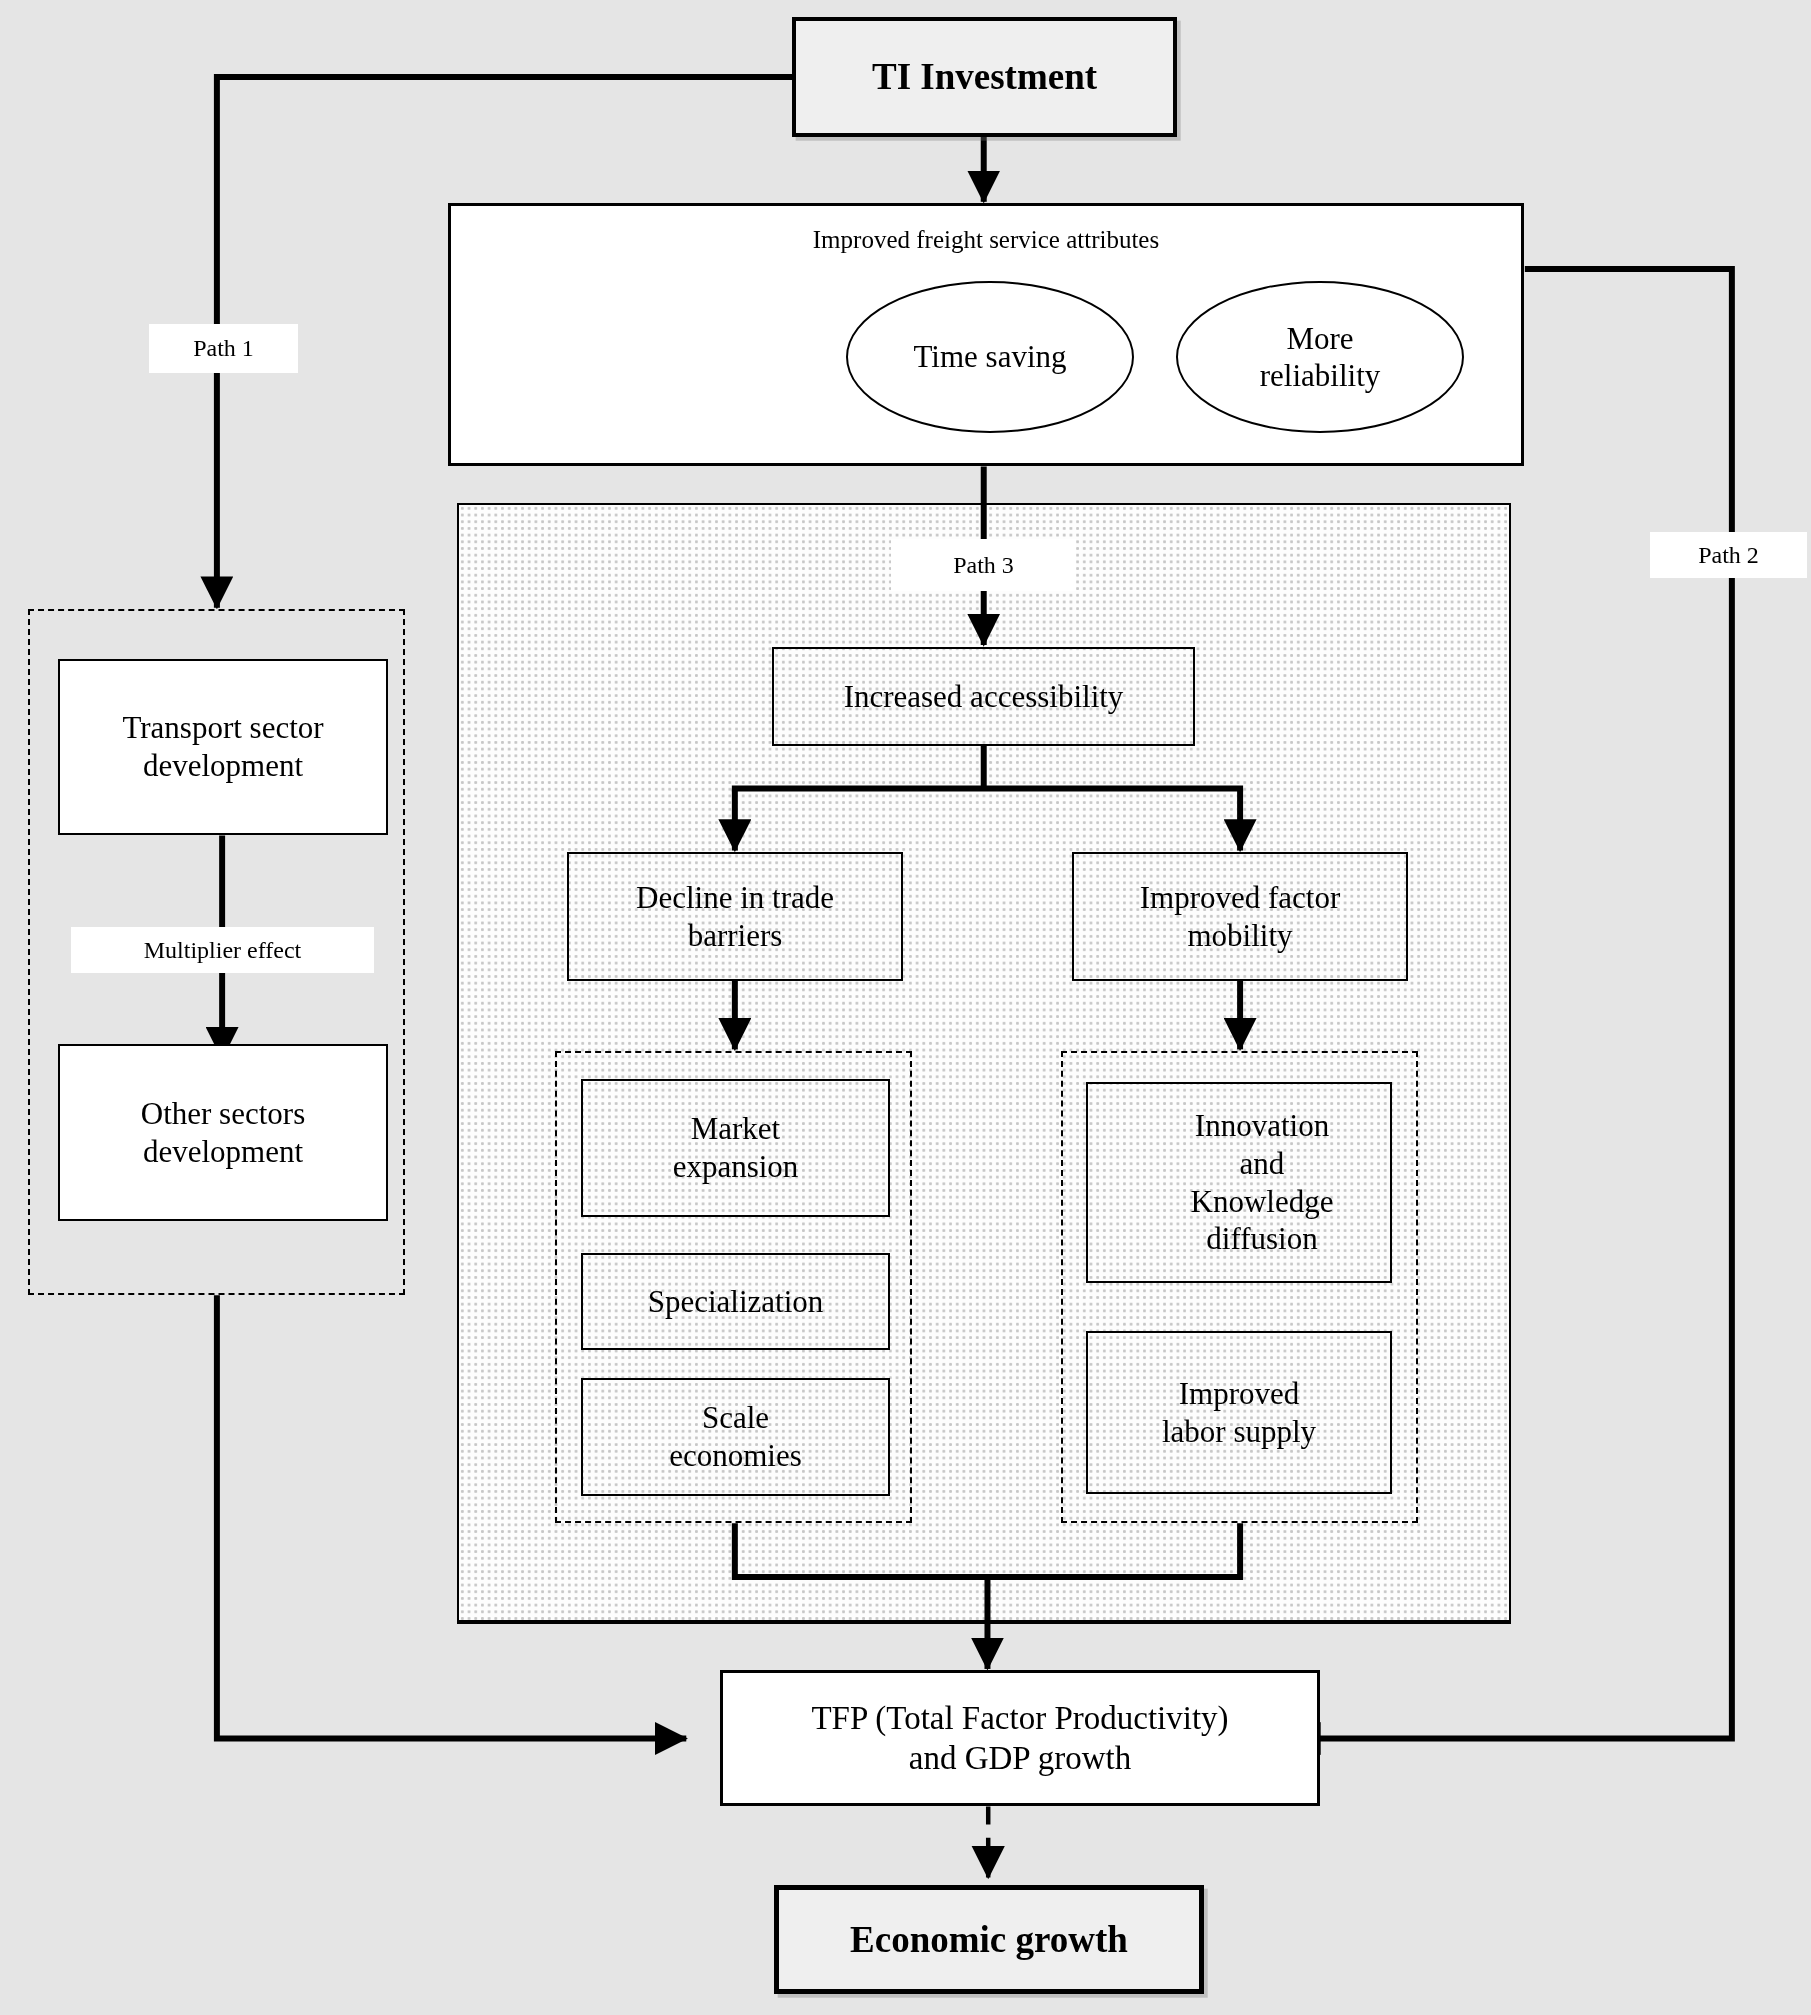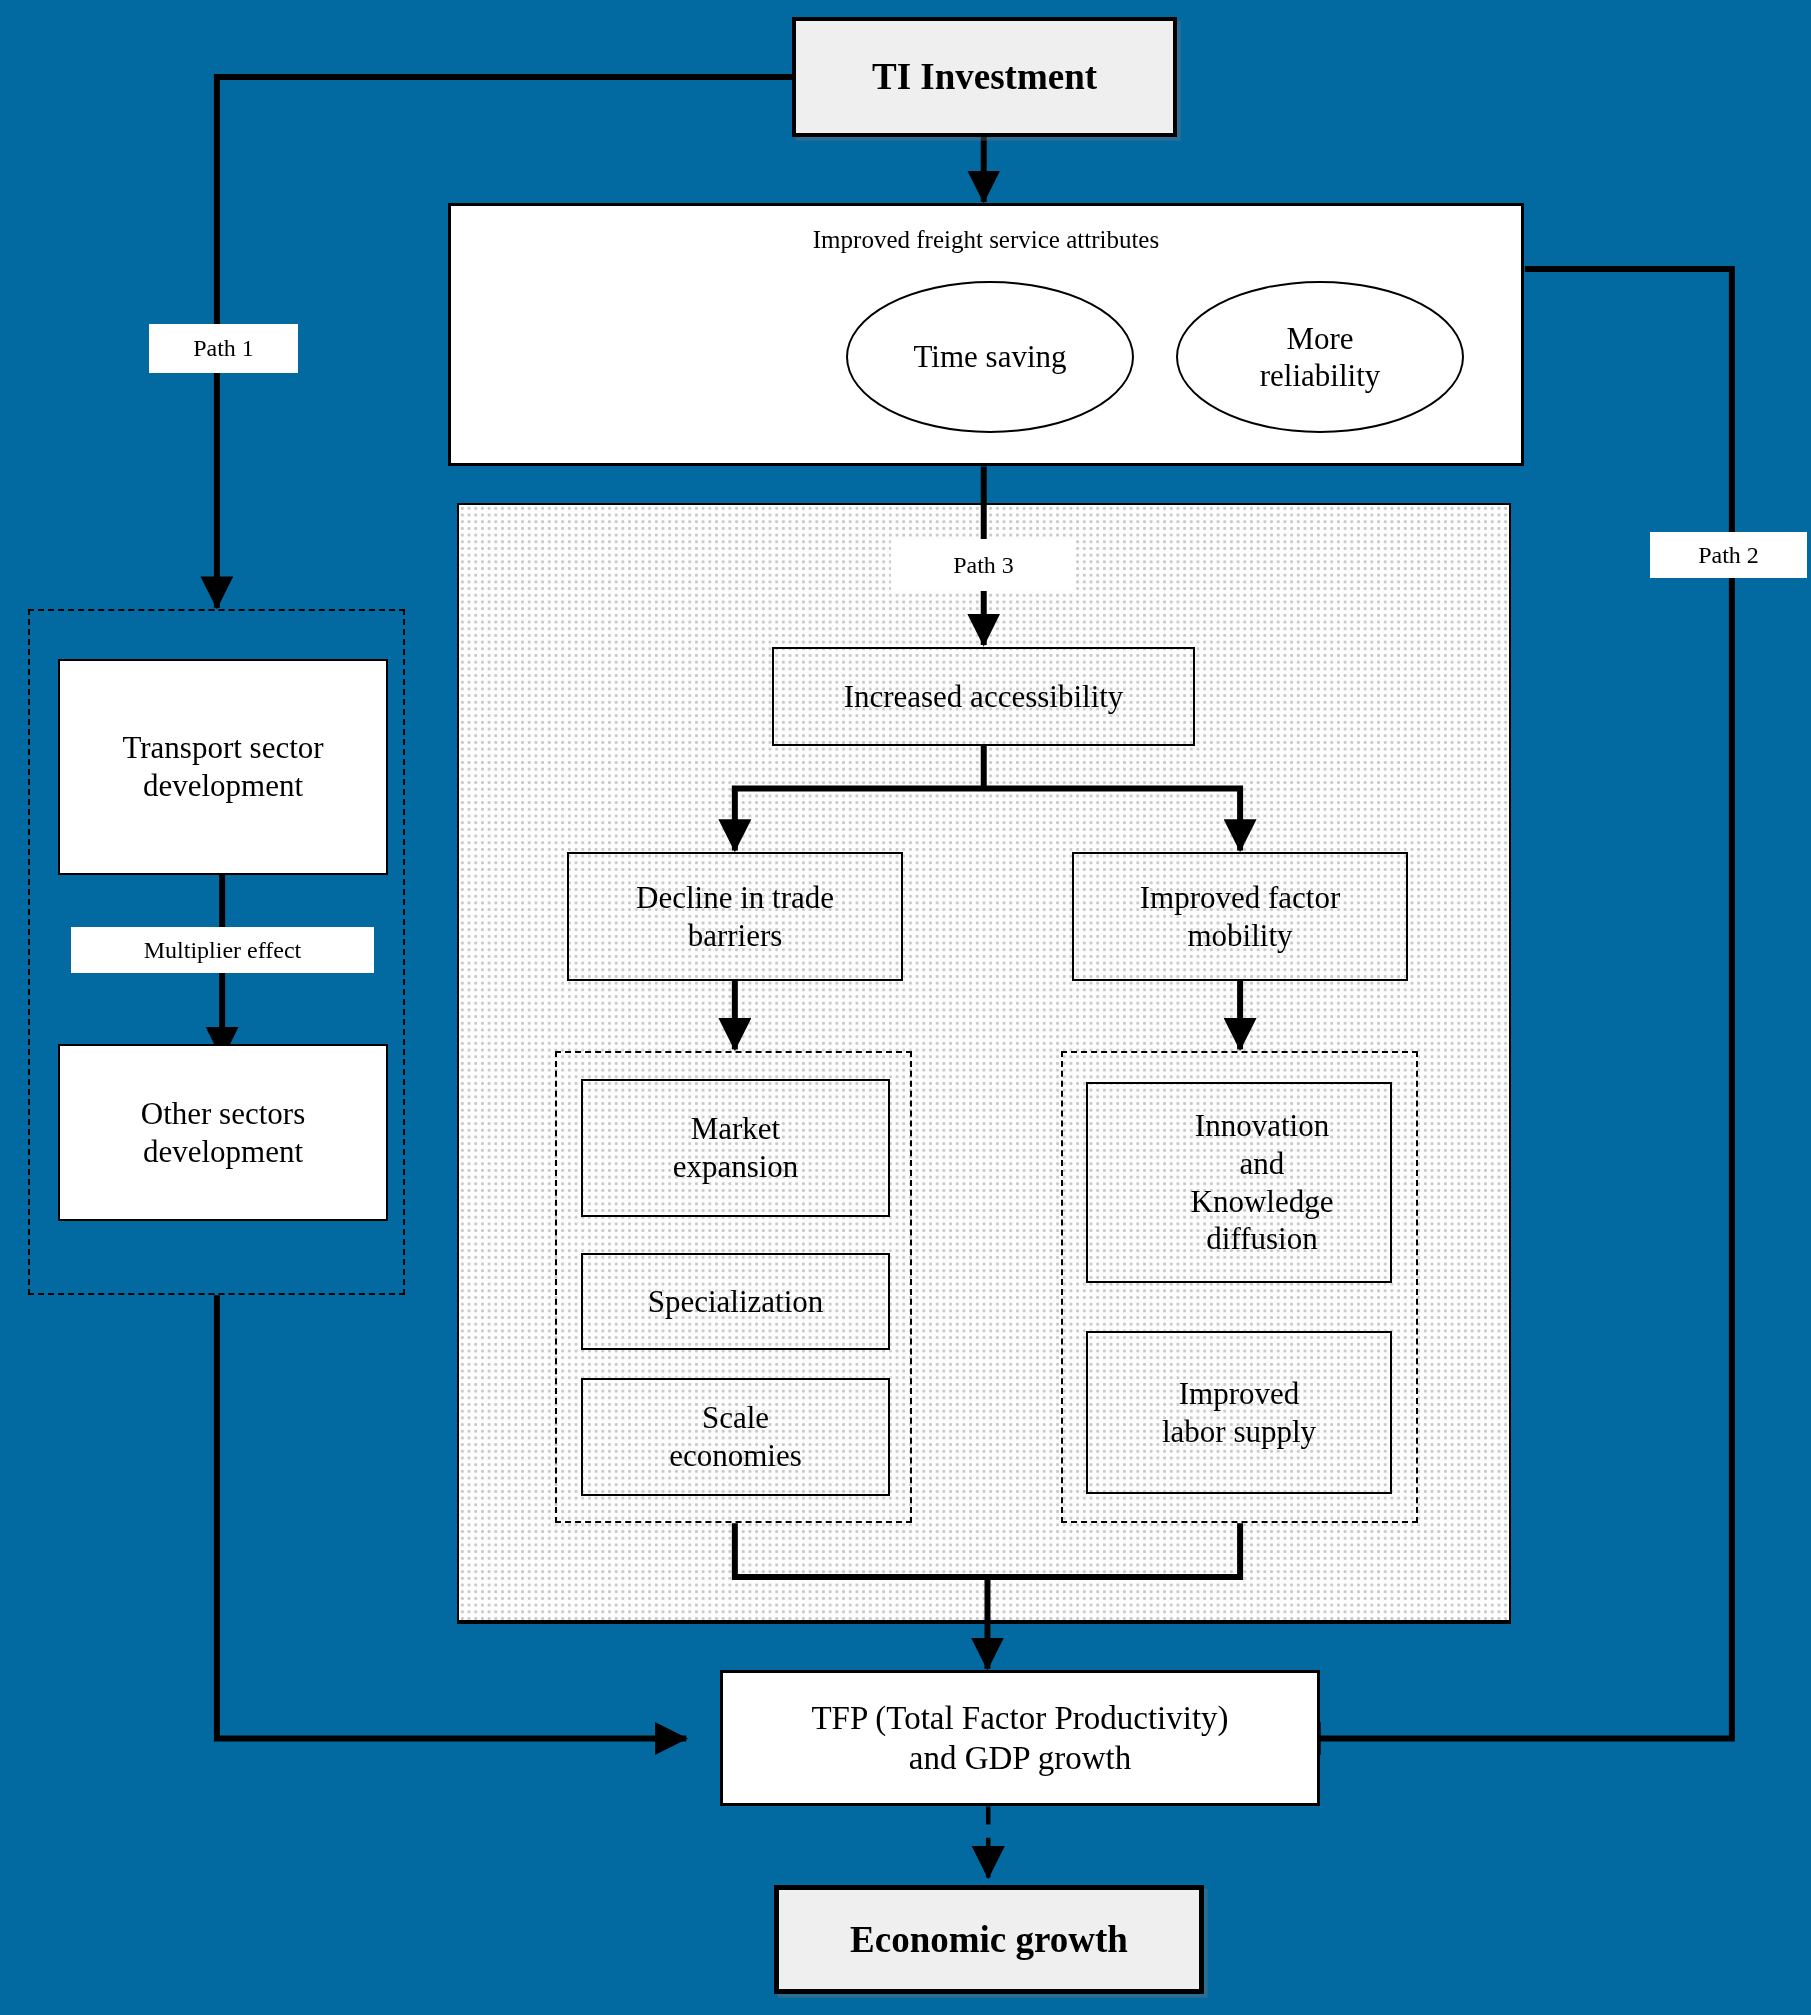--- a/index.html
+++ b/index.html
@@ -1,17 +1,17 @@
 <!DOCTYPE html>
 <html style="font-size:12px"><head>
 <meta charset="utf-8">
 <style>
   html,body{margin:0;padding:0;background:#ffffff;}
   .canvas{
-    position:relative;width:1812px;height:2015px;background:#0369a1;
+    position:relative;width:1812px;height:2015px;background:#e5e5e5;
     font-family:"Liberation Serif","DejaVu Serif",serif;color:#000;overflow:hidden;
   }
   svg.connectors{position:absolute;left:0;top:0;z-index:2;}
   .dotted-region{
     position:absolute;left:457px;top:503px;width:1050px;height:1115px;
     border:2.2px solid #000;border-bottom-width:4.5px;z-index:1;
     background-color:#fdfdfd;
     background-image:radial-gradient(#c7c7c7 1.3px, transparent 1.5px);
     background-size:6.7px 6.7px;
   }
@@ -95,21 +95,21 @@
       <span>More
 reliability</span>
     </div>
   </div>
 
   <div class="pathlabel" style="left:149px;top:324px;width:149px;height:49px;">Path 1</div>
   <div class="pathlabel" style="left:891px;top:539px;width:185px;height:52px;">Path 3</div>
   <div class="pathlabel" style="left:1650px;top:532px;width:157px;height:46px;">Path 2</div>
 
   <div class="dashedbox" style="left:28px;top:609px;width:377px;height:686px;"></div>
-  <div class="node solid3 whitebox" style="left:58px;top:659px;width:330px;height:216px;align-items:center;">
+  <div class="node solid3 whitebox" style="left:58px;top:659px;width:330px;height:176px;align-items:center;">
     <span>Transport sector
 development</span>
   </div>
   <div class="pathlabel" style="left:71px;top:927px;width:303px;height:46px;">Multiplier effect</div>
   <div class="node solid3 whitebox" style="left:58px;top:1044px;width:330px;height:177px;text-align:center;">
     <span>Other sectors
 development</span>
   </div>
 
   <div class="node solid3" style="left:772px;top:647px;width:423px;height:99px;">

